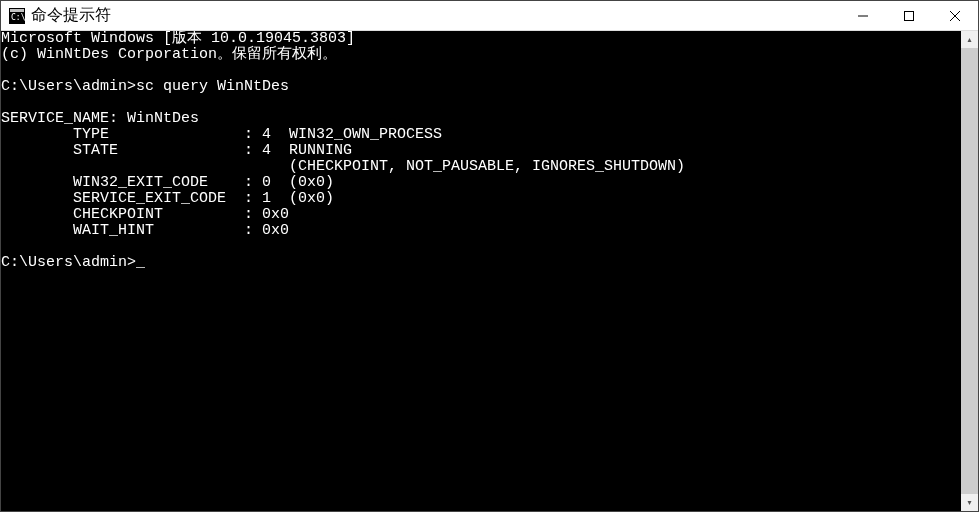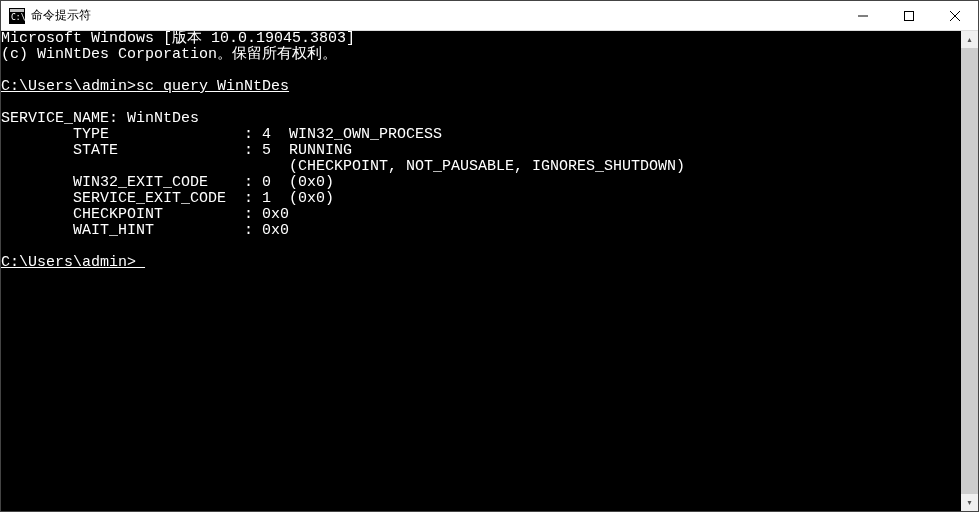--- a/index.html
+++ b/index.html
@@ -22,21 +22,21 @@
       width: 16px;
       height: 16px;
       margin-left: 8px;
       margin-right: 6px;
       display: inline-flex;
       align-items: center;
       justify-content: center;
     }
     .titlebar-icon svg { display: block; }
     .titlebar-title {
-      font-size: 12px;
+      font-size: 16px;
       color: #000;
       flex: 0 0 auto;
     }
     .titlebar-spacer { flex: 1 1 auto; }
     .titlebar-btn {
       width: 46px;
       height: 30px;
       display: flex;
       align-items: center;
       justify-content: center;
@@ -85,21 +85,21 @@
       position: relative;
     }
     .scroll-thumb {
       position: absolute;
       top: 0;
       left: 0;
       right: 0;
       height: 100%;
       background: #cdcdcd;
     }
-    .prompt-line { display: inline; text-decoration: underline; }
+    .prompt-line { display: inline; }
     .cursor { display: inline; }
   </style>
 </head>
 <body>
 
 <div class="titlebar">
   <span class="titlebar-icon">
     <svg width="16" height="16" viewBox="0 0 16 16">
       <rect x="0" y="0" width="16" height="16" fill="#000"></rect>
       <rect x="1" y="1" width="14" height="3" fill="#c0c0c0"></rect>
@@ -127,21 +127,21 @@
 </div>
 
 <div class="console-wrap">
   <div class="console"><span>Microsoft Windows [版本 10.0.19045.3803]</span>
 <span>(c) WinNtDes Corporation。保留所有权利。</span>
 <span></span>
 <span class="prompt-line"><span>C:\Users\admin&gt;</span><span>sc query WinNtDes</span></span>
 <span></span>
 <span>SERVICE_NAME: WinNtDes</span>
 <span>        TYPE               : 4  WIN32_OWN_PROCESS</span>
-<span>        STATE              : 5  RUNNING</span>
+<span>        STATE              : 4  RUNNING</span>
 <span>                                (CHECKPOINT, NOT_PAUSABLE, IGNORES_SHUTDOWN)</span>
 <span>        WIN32_EXIT_CODE    : 0  (0x0)</span>
 <span>        SERVICE_EXIT_CODE  : 1  (0x0)</span>
 <span>        CHECKPOINT         : 0x0</span>
 <span>        WAIT_HINT          : 0x0</span>
 <span></span>
 <span class="prompt-line"><span>C:\Users\admin&gt;</span><span class="cursor">_</span></span></div>
 
   <div class="scrollbar">
     <div class="scroll-arrow">▴</div>

